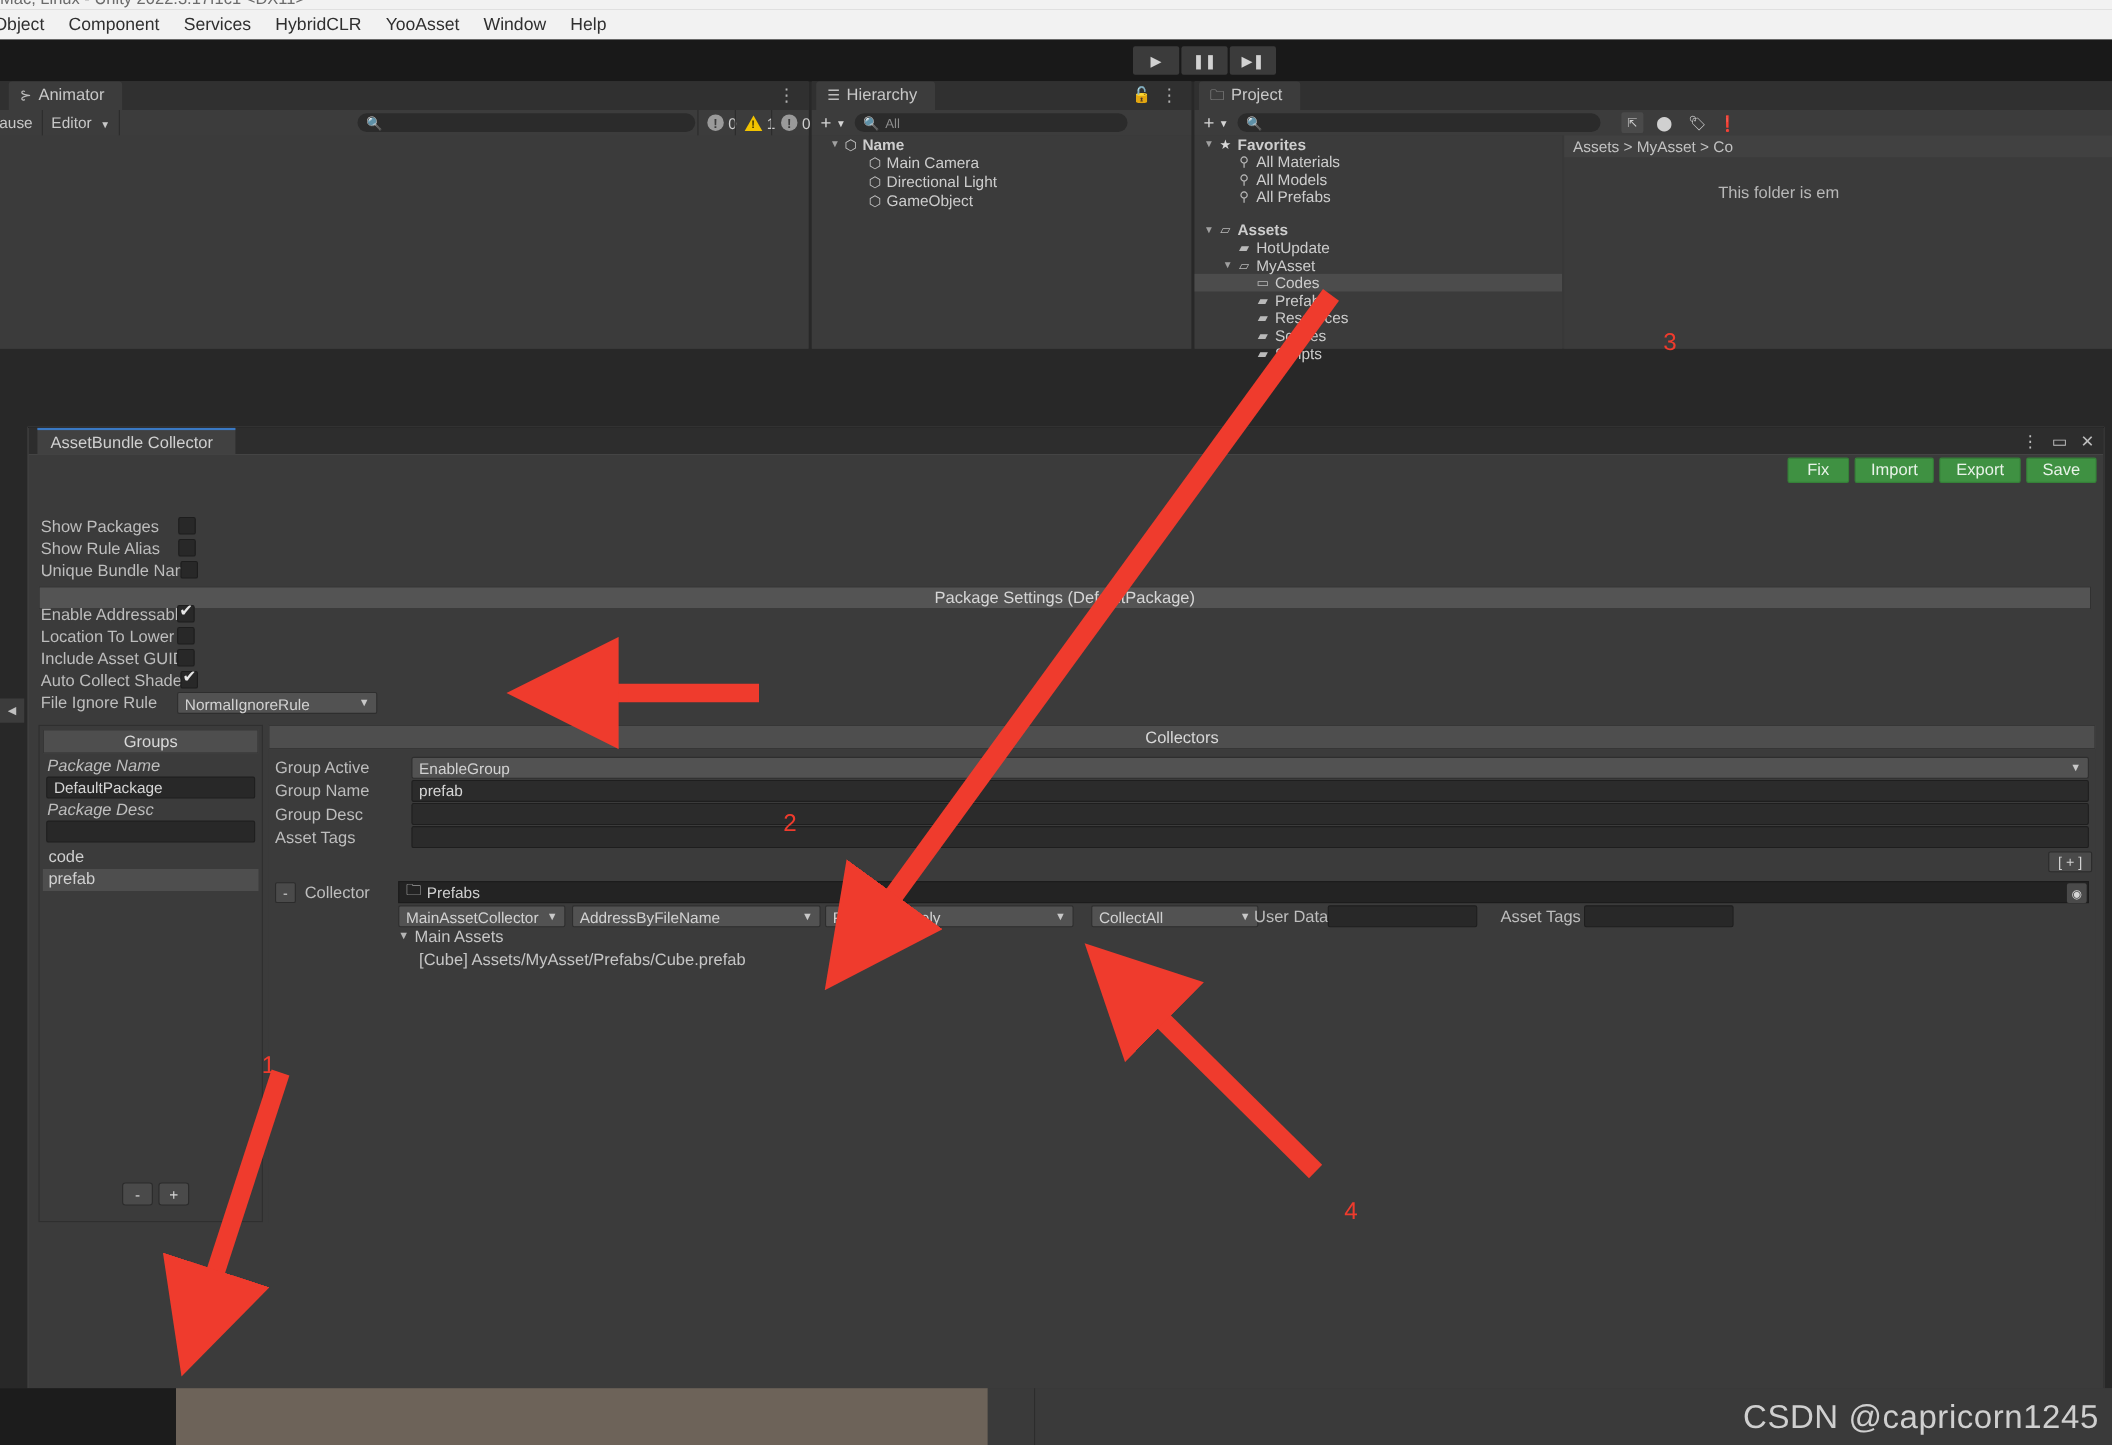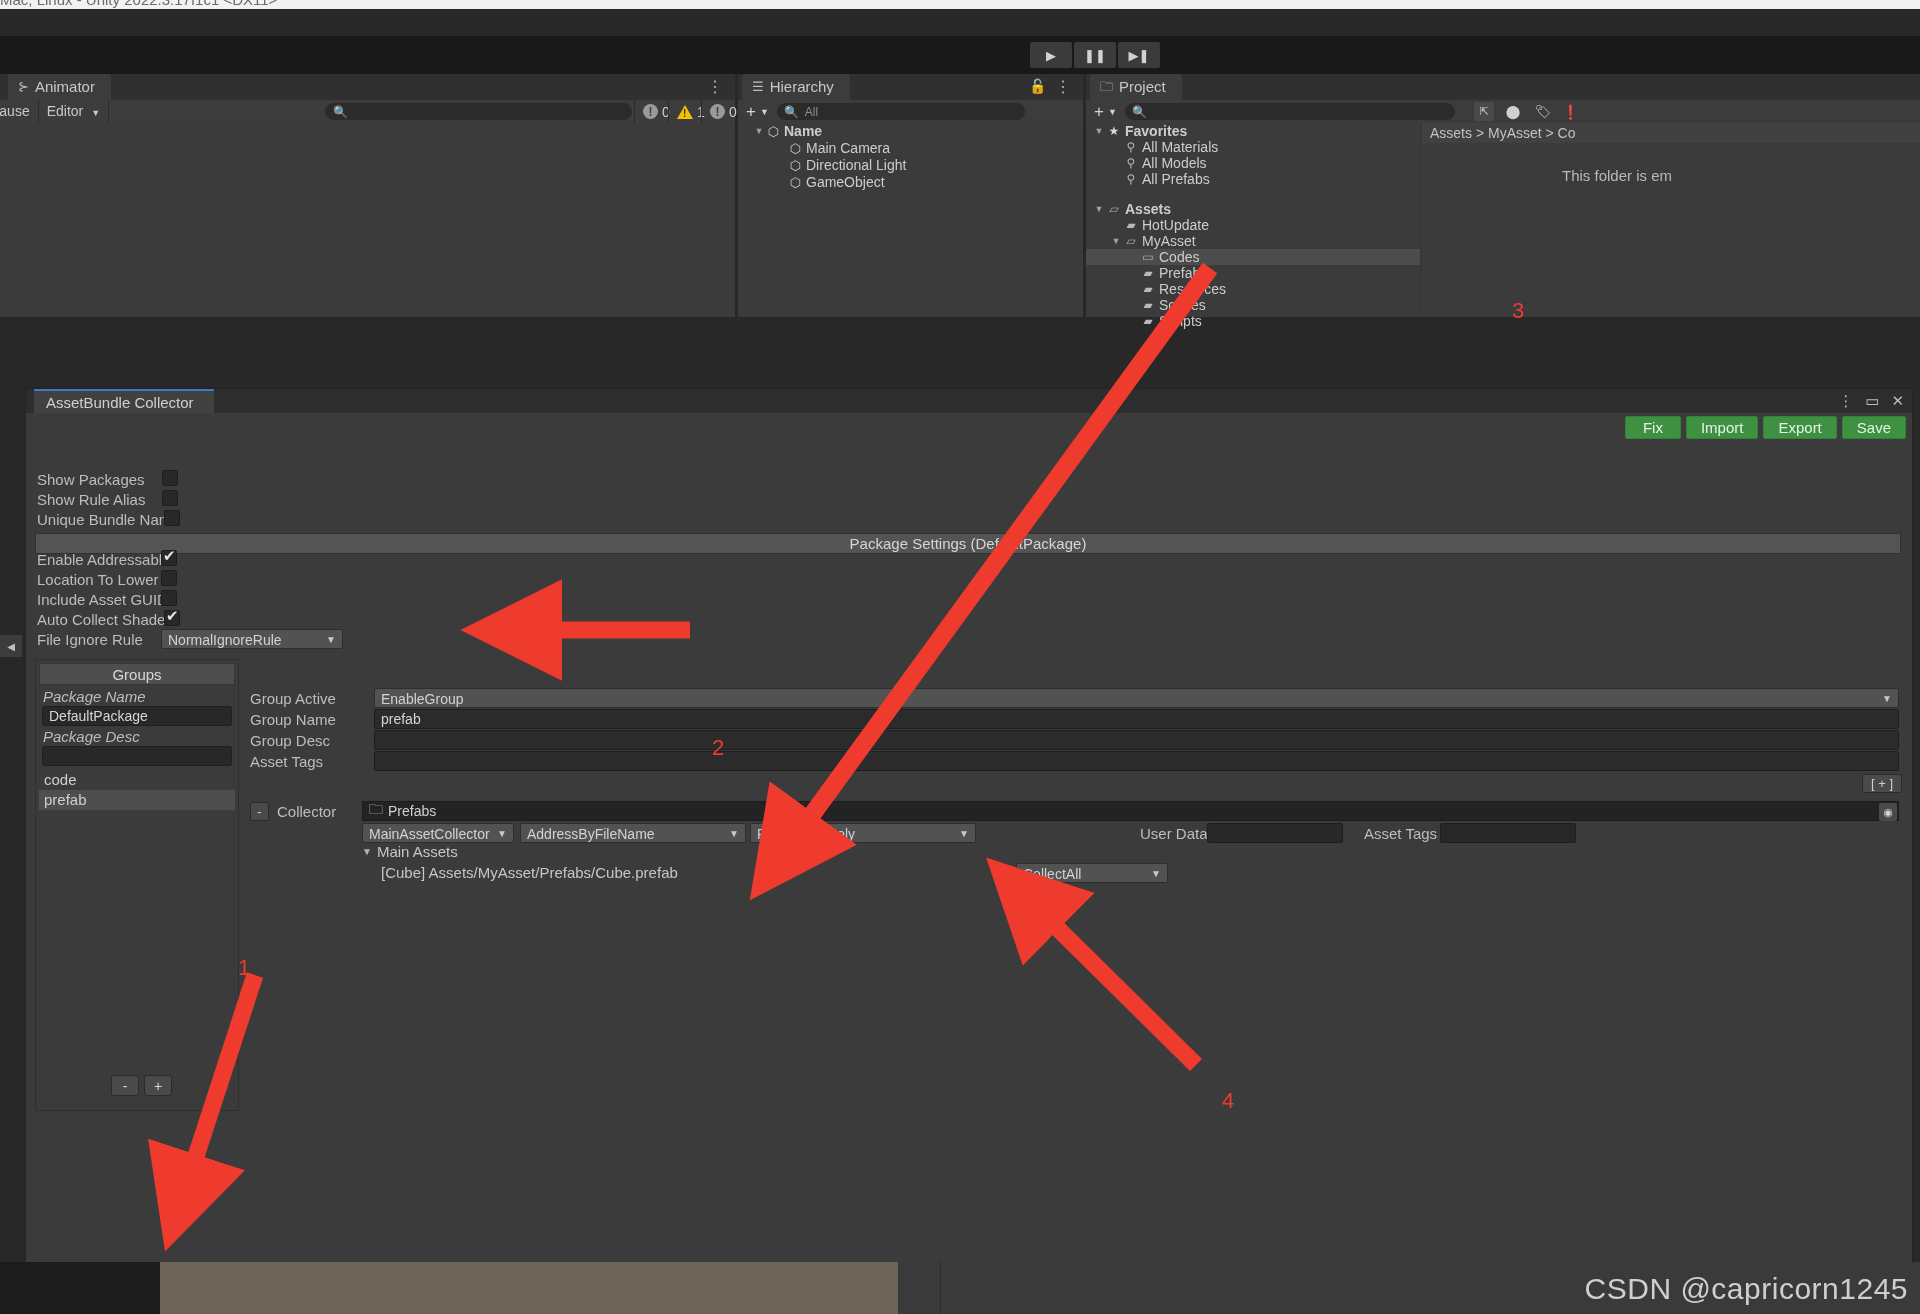--- a/index.html
+++ b/index.html
@@ -196,20 +196,29 @@
   svg.arrows { position:absolute; left:0; top:0; width:1920px; height:1314px; pointer-events:none; }
 </style>
 </head>
 <body>
 
 <div id="root">
 
   <div class="titlebar">
     <div class="tl-text">Mac, Linux - Unity 2022.3.17f1c1 &lt;DX11&gt;</div>
   </div>
+  <div class="menubar">
+    <div class="mi">Object</div>
+    <div class="mi">Component</div>
+    <div class="mi">Services</div>
+    <div class="mi">HybridCLR</div>
+    <div class="mi">YooAsset</div>
+    <div class="mi">Window</div>
+    <div class="mi">Help</div>
+  </div>
 
   <div class="toolbar">
     <div class="playctl">
       <div class="pb">▶</div>
       <div class="pb">❚❚</div>
       <div class="pb">▶❚</div>
     </div>
   </div>
 
   <div id="animator-pane" class="pane">
@@ -450,20 +459,23 @@
         </div>
 
         <div class="glistitem" style="top:110px;">code</div>
         <div class="glistitem sel" style="top:130px;">prefab</div>
 
         <div class="pmbtn" style="left:75px; top:415px;">-</div>
         <div class="pmbtn" style="left:108px; top:415px;">+</div>
       </div>
 
       <div id="collectors-panel" style="top:246px;">
+        <div id="collectors-hdr">
+          <span>Collectors</span>
+        </div>
 
         <div class="rowlbl" style="left:6px;  top:31px;">Group Active</div>
         <div class="dd" style="left:130px; top:29px; width:1525px;">
           <span>EnableGroup</span>
           <span class="caret">▼</span>
         </div>
 
         <div class="rowlbl" style="left:6px;  top:52px;">Group Name</div>
         <div class="txtfield flat" style="left:130px; top:50px; width:1525px;">
           <span>prefab</span>
@@ -494,21 +506,21 @@
           <span class="caret">▼</span>
         </div>
         <div class="dd" style="left:276px; top:164px; width:226px;">
           <span>AddressByFileName</span>
           <span class="caret">▼</span>
         </div>
         <div class="dd" style="left:506px; top:164px; width:226px;">
           <span>PackSeparately</span>
           <span class="caret">▼</span>
         </div>
-        <div class="dd" style="left:772px; top:164px; width:152px;margin-top:40px;">
+        <div class="dd" style="left:748px; top:164px; width:152px;">
           <span>CollectAll</span>
           <span class="caret">▼</span>
         </div>
         <div class="rowlbl" style="left:896px; top:166px;">User Data</div>
         <div class="txtfield" style="left:963px; top:164px; width:136px;">
           <span></span>
         </div>
         <div class="rowlbl" style="left:1120px; top:166px;">Asset Tags</div>
         <div class="txtfield" style="left:1196px; top:164px; width:136px;">
           <span></span>

